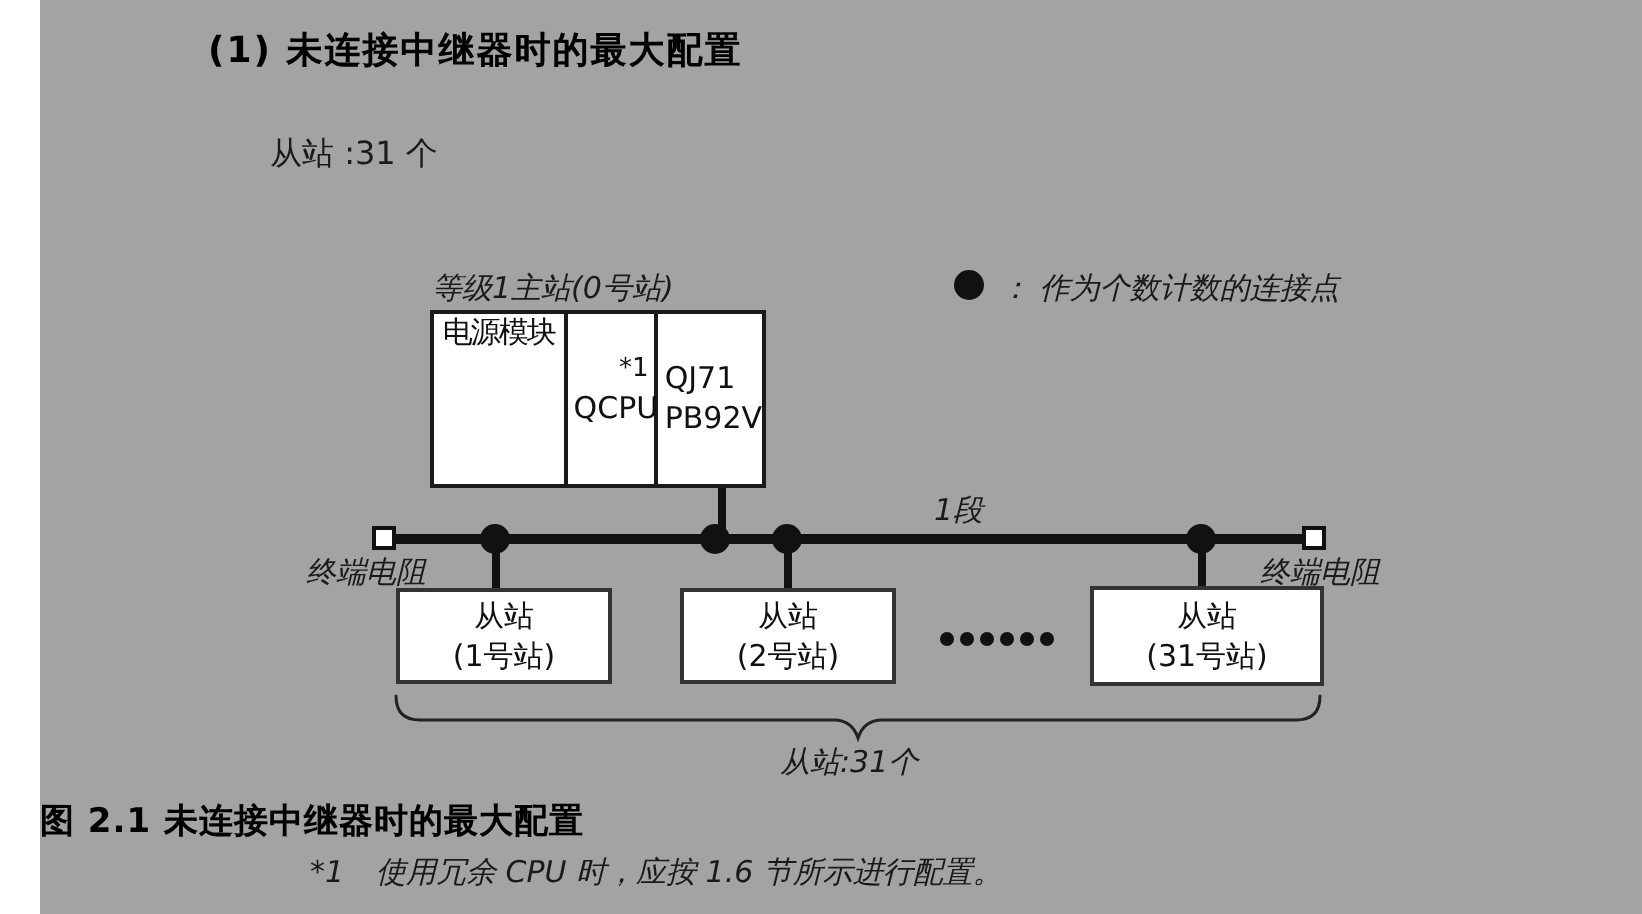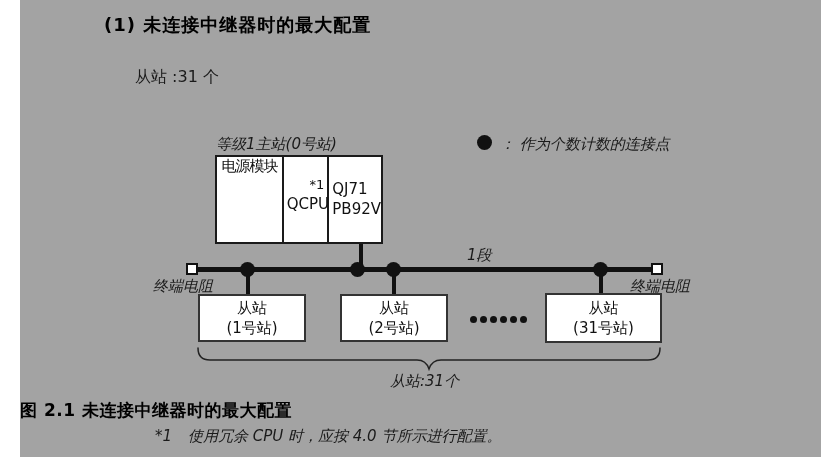--- a/index.html
+++ b/index.html
@@ -161,15 +161,15 @@
 
     <svg class="abs brace-svg" width="480" height="32" viewBox="0 0 480 32">
       <path d="M 8 4 Q 8 16 20 16 L 227 16 Q 236 16 239 25 Q 242 16 251 16 L 458 16 Q 470 16 470 4" fill="none" stroke="#222" stroke-width="1.5" stroke-linecap="round"></path>
     </svg>
     <div class="abs t15 brace-label">从站:31个</div>
 
   </div>
 
   <div class="abs caption">图 2.1 未连接中继器时的最大配置</div>
   <div class="abs t15 fn-marker">*1</div>
-  <div class="abs t15 fn-text">使用冗余 CPU 时，应按 4.0 节所示进行配置。</div>
+  <div class="abs t15 fn-text">使用冗余 CPU 时，应按 1.6 节所示进行配置。</div>
 
 </div>
 
 </body></html>

